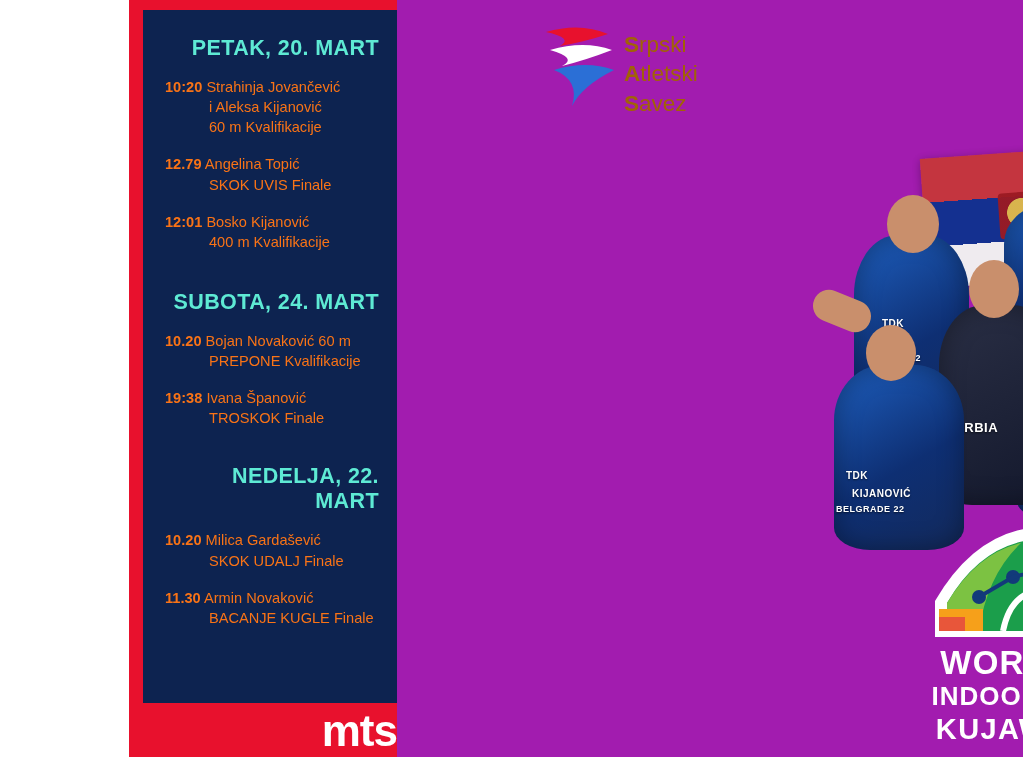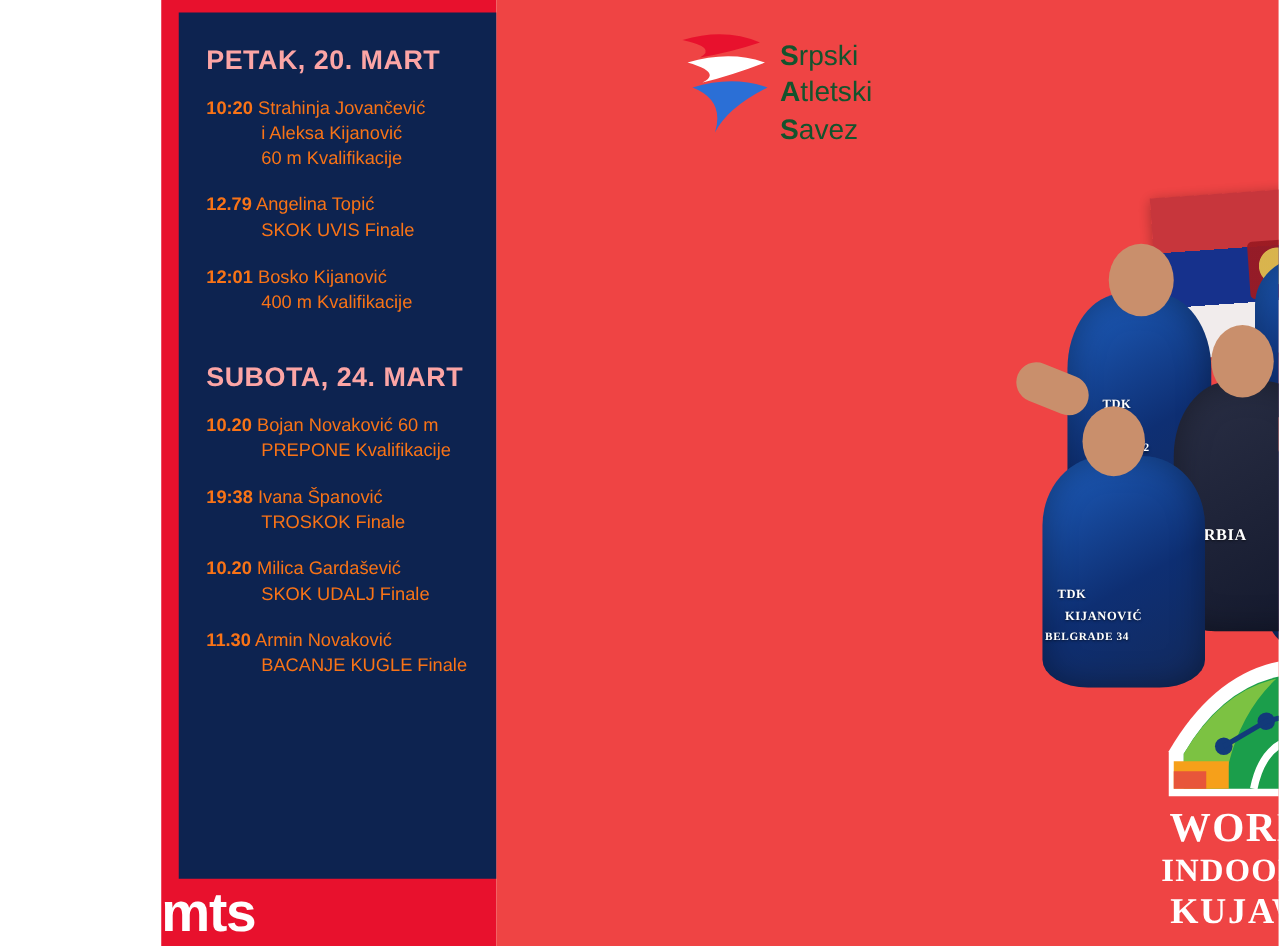--- a/index.html
+++ b/index.html
@@ -28,42 +28,42 @@
     height: 757px;
     background: #e8112d;
   }
   
   .navy-panel {
     position: absolute;
     left: 397px;
     top: 0;
     width: 626px;
     height: 757px;
-    background: #ef4444;
+    background: #a21caf;
     overflow: hidden;
-    font-family: Liberation Serif, serif;
   }
   
   .schedule-box {
     position: absolute;
     left: 143px;
     top: 10px;
     width: 254px;
     height: 693px;
     background: #0d2350;
     color: #ffffff;
     box-sizing: border-box;
     padding: 26px 14px 10px 14px;
   }
   .day-heading {
     font-size: 21.5px;
     font-weight: bold;
     letter-spacing: 0.4px;
     margin: 0 4px 16px 8px;
-    color: #fca5a5;
+    color: #5eead4;
+    text-align: right;
   }
   .day-heading.second { margin-top: 38px; }
   .day-heading.third  { margin-top: 36px; }
 
   .event {
     margin: 0 0 17px 8px;
     font-size: 14.6px;
     line-height: 1.38;
     color: #f97316;
   }
@@ -80,21 +80,21 @@
   }
   
   .mts-wrap {
     position: absolute;
     left: 129px;
     top: 705px;
     width: 268px;
     height: 52px;
     display: flex;
     align-items: center;
-    justify-content: flex-start;
+    justify-content: flex-end;
   }
   .mts-text {
     color: #ffffff;
     font-size: 44px;
     font-weight: bold;
     letter-spacing: -1px;
     line-height: 1;
     position: relative;
   }
   
@@ -109,21 +109,21 @@
     position: absolute;
     left: 0;
     top: 0;
     width: 78px;
     height: 92px;
   }
   .sas-words {
     position: absolute;
     left: 84px;
     top: 14px;
-    color: #14532d;
+    color: #a16207;
     font-size: 22.5px;
     line-height: 1.31;
     font-weight: normal;
   }
   .sas-words .cap { font-weight: bold; }
   
   .collage {
     position: absolute;
     left: 397px;
     top: 120px;
@@ -236,21 +236,21 @@
       <div class="body" style="left:222px; top:215px; width:115px; height:185px;"></div>
 
       <div class="body" style="left:145px; top:185px; width:118px; height:200px; background:linear-gradient(150deg,#2a2f45,#13182c);"></div>
       <div class="skin" style="left:175px; top:140px; width:50px; height:58px;"></div>
       <span class="label" style="left:152px; top:300px;">SERBIA</span>
 
       <div class="body" style="left:40px; top:245px; width:130px; height:185px;"></div>
       <div class="skin" style="left:72px; top:205px; width:50px; height:56px;"></div>
       <span class="label small" style="left:52px; top:350px;">TDK</span>
       <span class="label small" style="left:42px; top:368px;padding-left:16px;">KIJANOVIĆ</span>
-      <span class="label small" style="left:42px; top:384px; font-size:9px;">BELGRADE 34</span>
+      <span class="label small" style="left:42px; top:384px; font-size:9px;">BELGRADE 22</span>
 
     </div>
 
     <div class="emblem">
       <svg viewBox="0 0 250 140" width="250" height="140" aria-hidden="true">
         <path d="M18 132 L18 96 Q60 24 125 22 Q190 24 232 96 L232 132 Z" fill="#ffffff"></path>
         <path d="M30 126 L30 98 Q66 36 125 34 Q184 36 220 98 L220 126 Z" fill="#1b9e4b"></path>
         <path d="M30 126 L30 98 Q60 48 104 38 Q70 70 62 126 Z" fill="#7cc242"></path>
         <path d="M22 126 L22 104 L66 104 L66 126 Z" fill="#f6a01a"></path>
         <path d="M22 126 L22 112 L48 112 L48 126 Z" fill="#e8563a"></path>
@@ -316,20 +316,21 @@
       <span class="time">10.20</span>
       <span>Bojan Novaković 60 m</span>
       <span class="line2">PREPONE Kvalifikacije</span>
     </div>
     <div class="event">
       <span class="time">19:38</span>
       <span>Ivana Španović</span>
       <span class="line2">TROSKOK Finale</span>
     </div>
 
+    <div class="day-heading third">NEDELJA, 22. MART</div>
     <div class="event">
       <span class="time">10.20</span>
       <span>Milica Gardašević</span>
       <span class="line2">SKOK UDALJ Finale</span>
     </div>
     <div class="event">
       <span class="time">11.30</span>
       <span>Armin Novaković</span>
       <span class="line2">BACANJE KUGLE Finale</span>
     </div>

